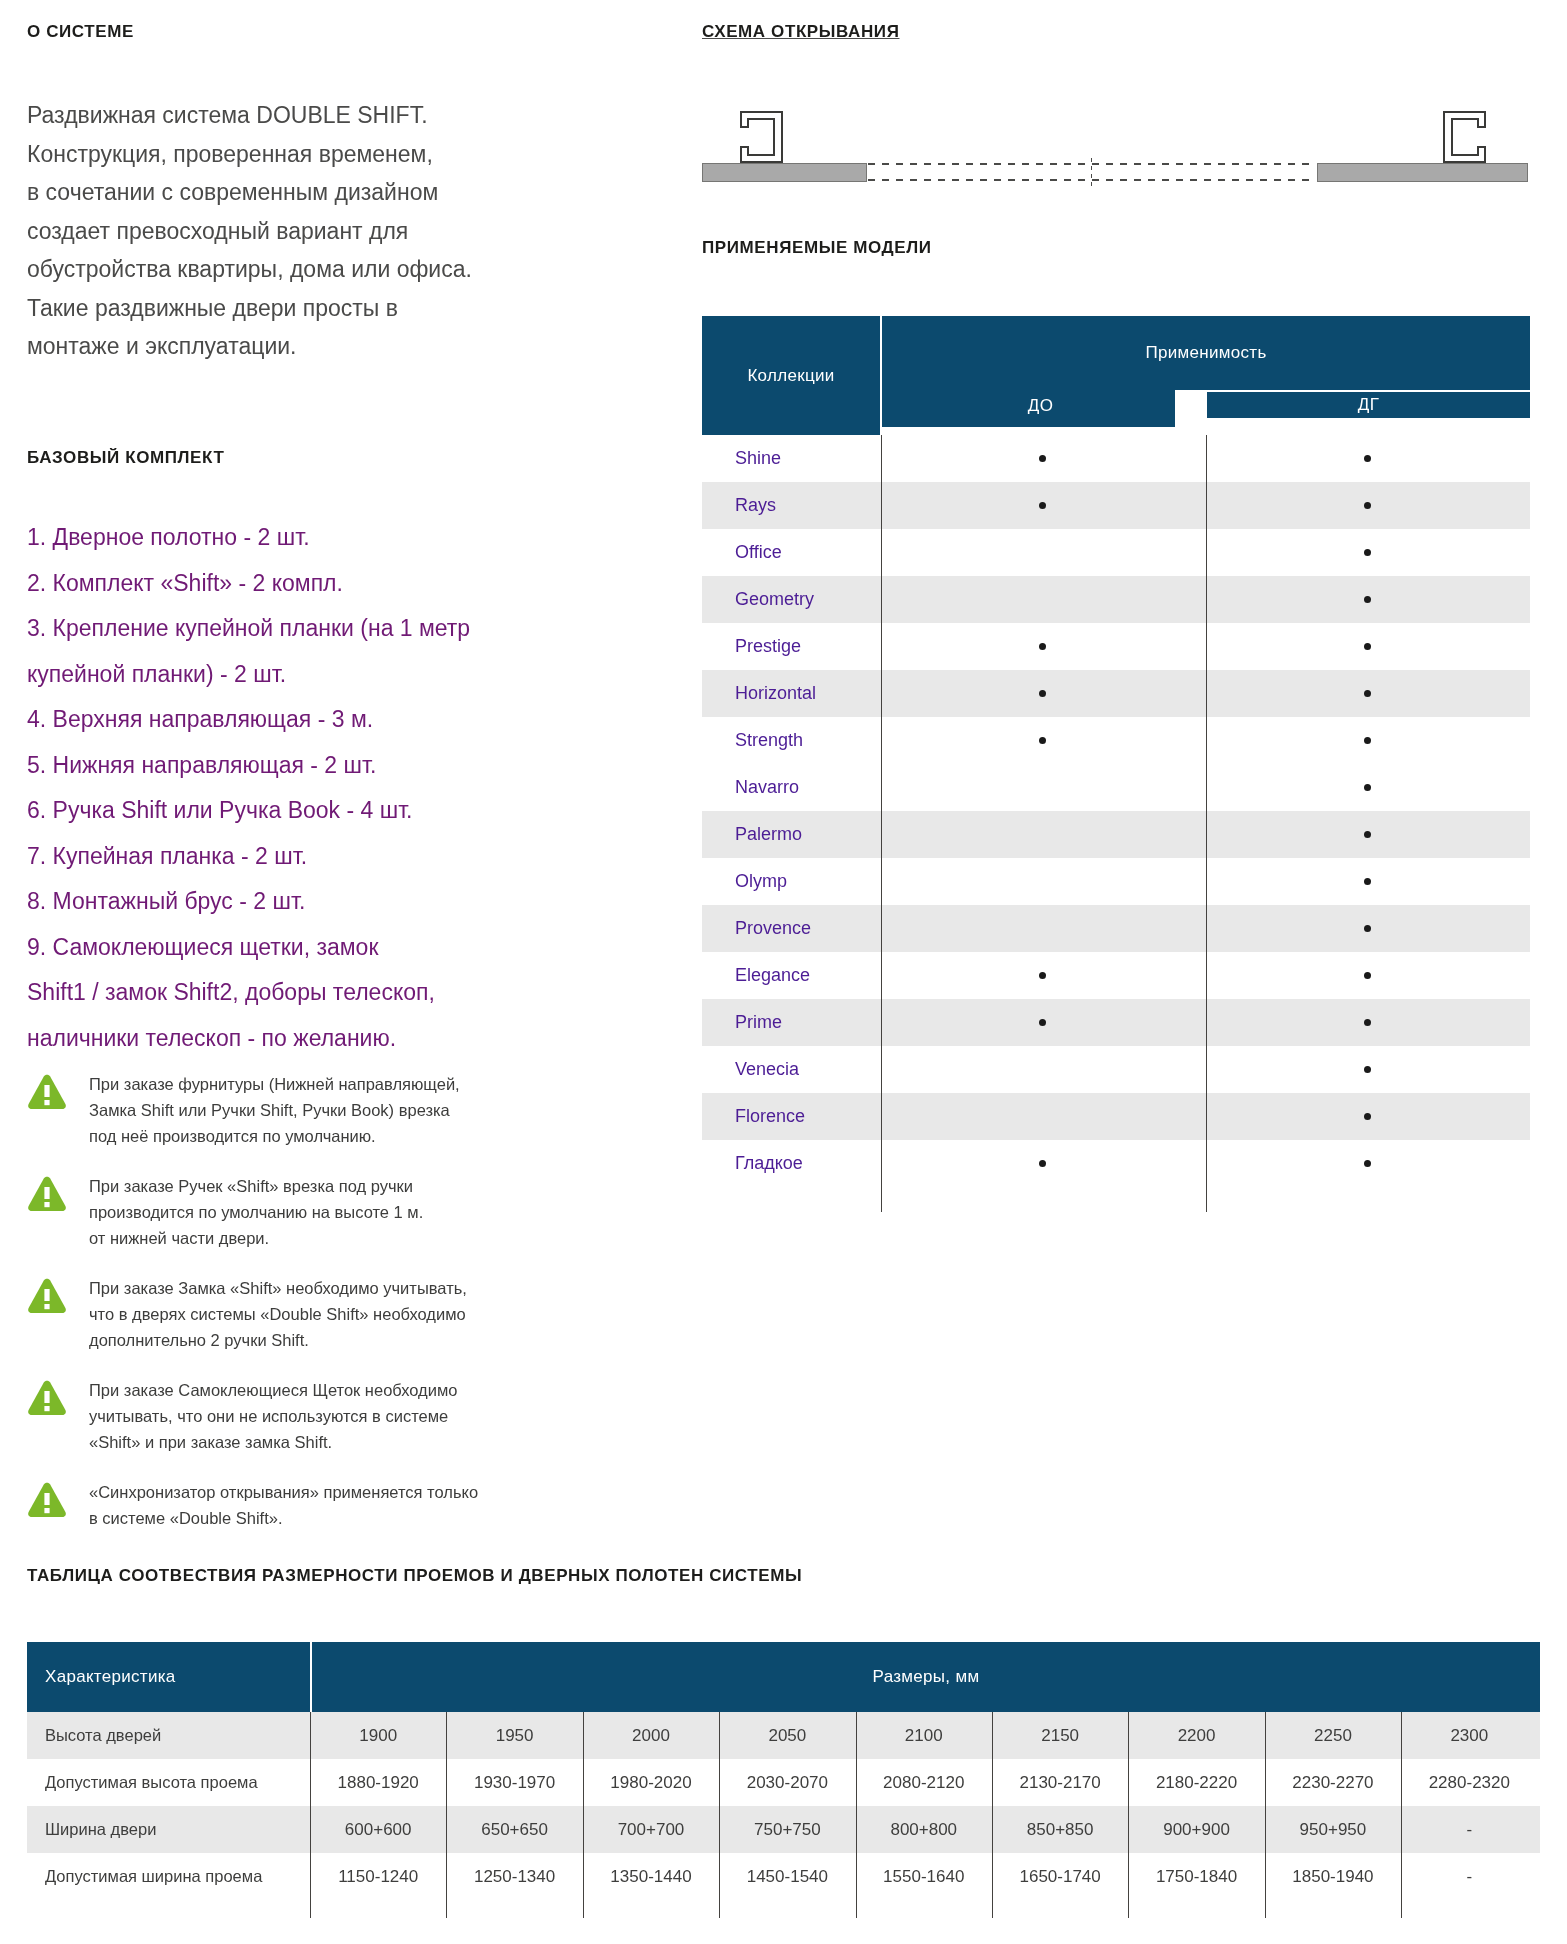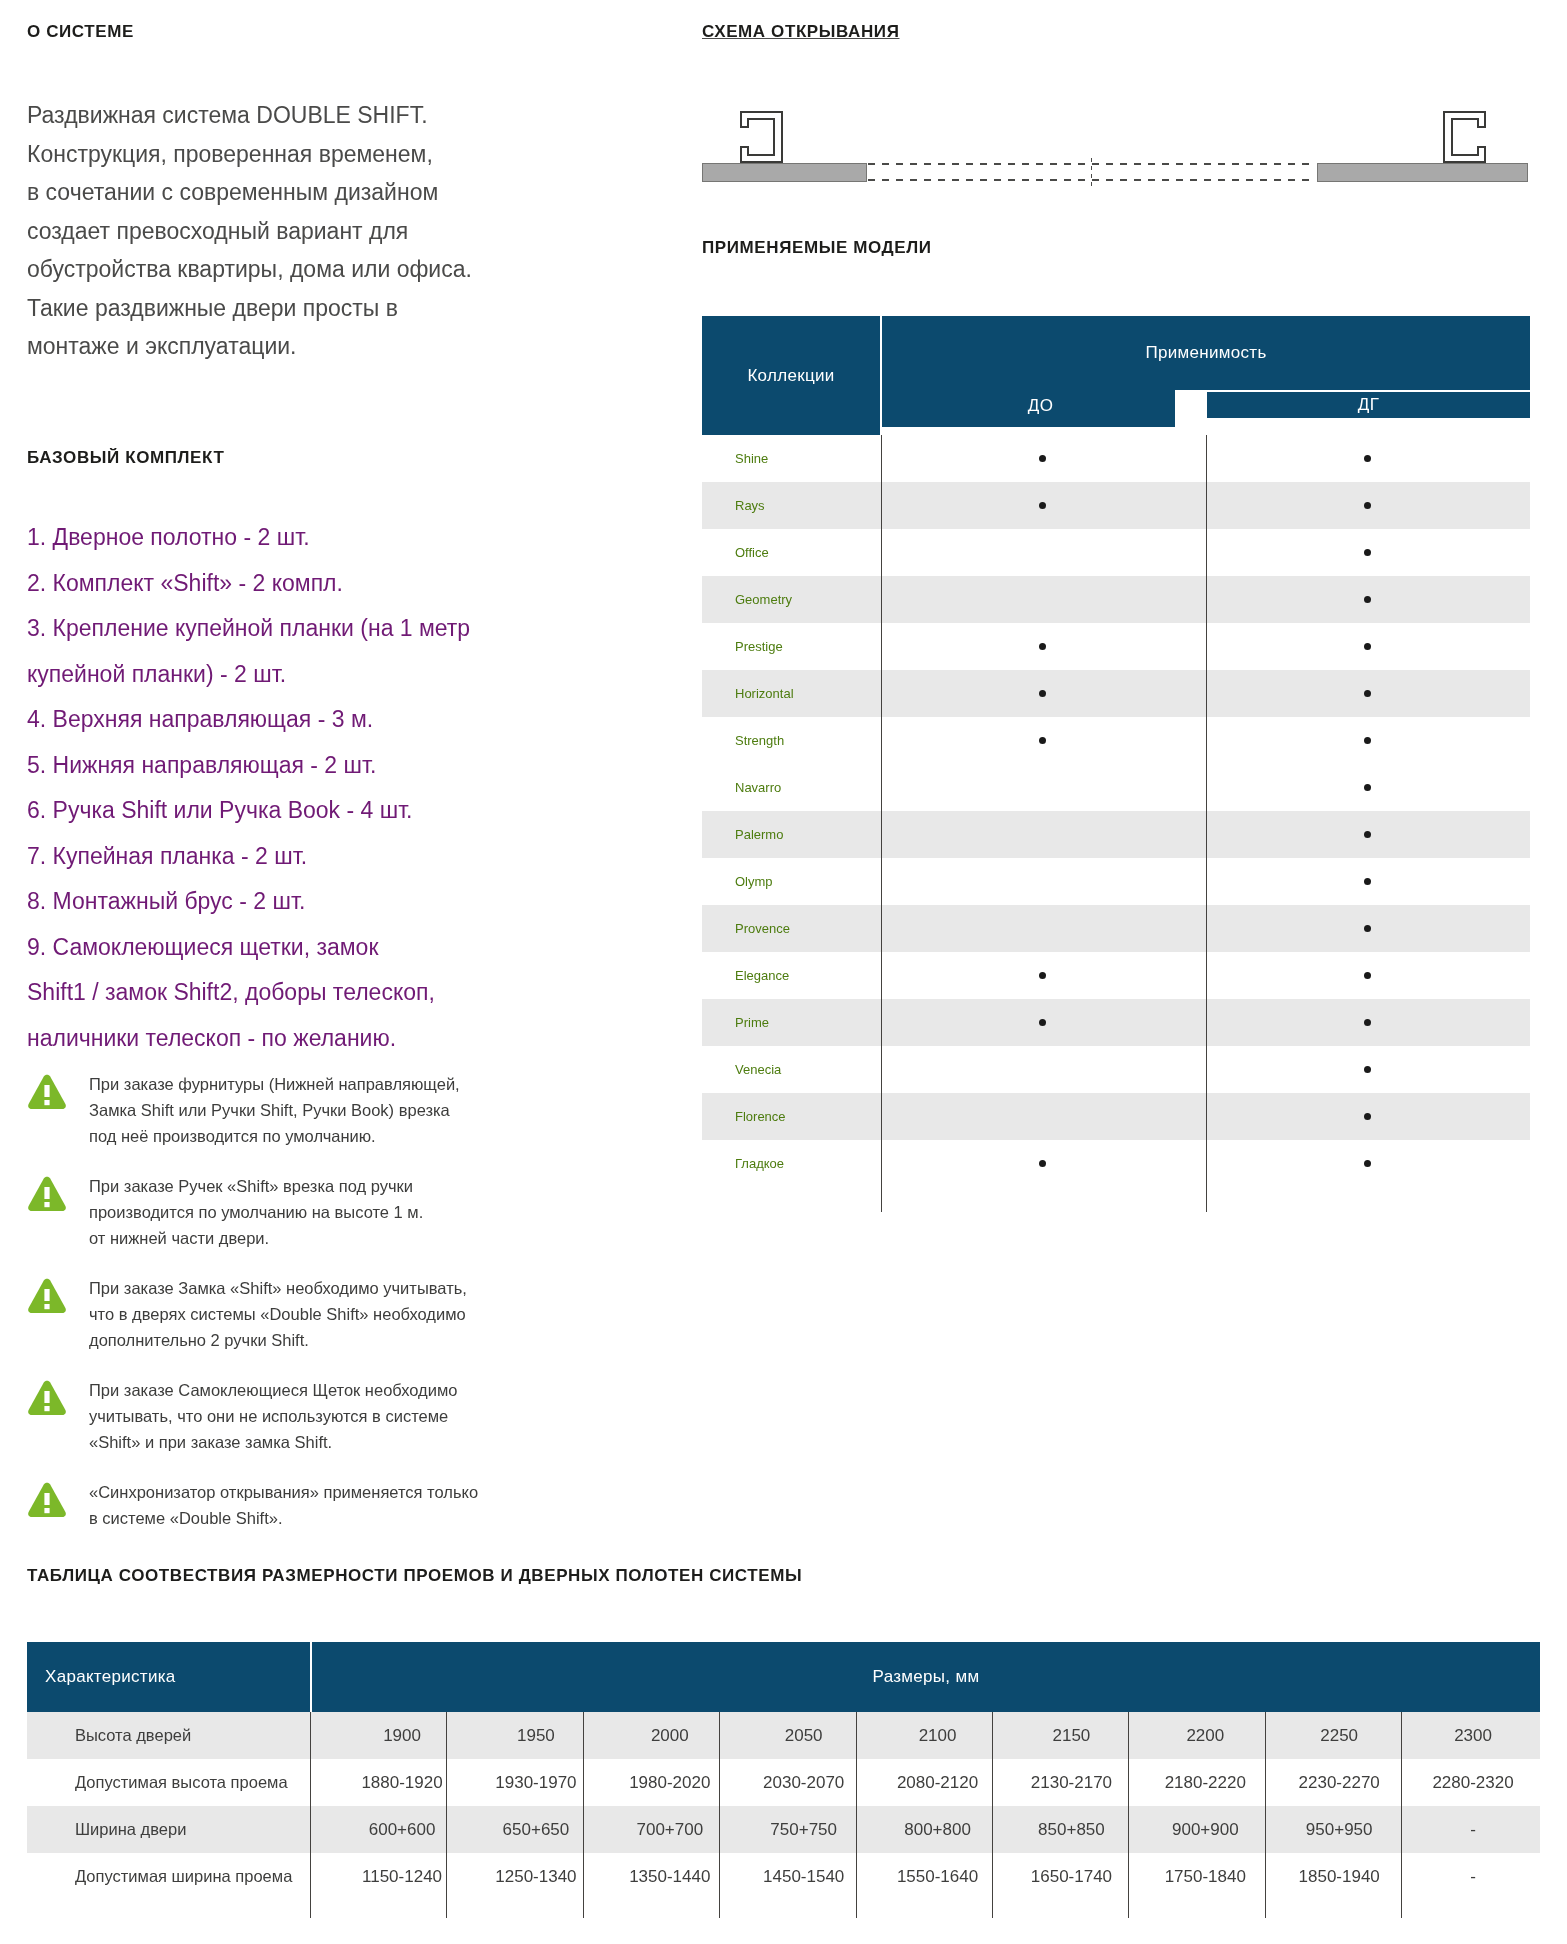--- a/index.html
+++ b/index.html
@@ -34,36 +34,36 @@
   .mhead{position:relative;height:119px;}
   .mcell{position:absolute;background:#0c4a6e;color:#fff;font-size:17px;
          display:flex;align-items:center;justify-content:center;letter-spacing:0.3px;}
   .mc-coll{left:0;top:0;width:178px;height:119px;}
   .mc-app{left:180px;top:0;width:648px;height:74px;}
   .mc-do{left:180px;top:68px;width:269px;height:43px;padding-left:24px;}
   .mc-dg{left:505px;top:76px;width:323px;height:26px;}
   .mbody{position:relative;}
   .mrow{display:flex;height:47px;align-items:center;}
   .mrow.gray{background:#e8e8e8;}
-  .mrow .mname{width:178px;padding-left:33px;box-sizing:border-box;font-size:13px;color:#4d7c0f;}
+  .mrow .mname{width:178px;padding-left:33px;box-sizing:border-box;font-size:18px;color:#4c1d95;}
   .mrow .mdot{width:325px;display:flex;align-items:center;justify-content:center;}
   .dot{width:7px;height:7px;border-radius:50%;background:#1a1a1a;}
   .vline{position:absolute;top:0;width:1px;background:#44423f;}
   .mbody .vline{height:calc(100% + 25px);}
   .mbody .v1{left:179px;} .mbody .v2{left:504px;}
   
   .size-title{position:absolute;left:27px;top:1566px;}
   .stable{position:absolute;left:27px;top:1642px;width:1513px;}
   .shead{position:relative;height:70px;}
   .sc-char{left:0;top:0;width:283px;height:70px;justify-content:flex-start;padding-left:18px;box-sizing:border-box;}
   .sc-sizes{left:285px;top:0;width:1228px;height:70px;}
   .sbody{position:relative;}
   .srow{display:flex;height:47px;align-items:center;font-size:17px;color:#3e3e3d;}
   .srow.gray{background:#e8e8e8;}
-  .srow .slabel{width:283px;padding-left:18px;box-sizing:border-box;font-size:16.5px;margin-left:30px;}
+  .srow .slabel{width:283px;padding-left:18px;box-sizing:border-box;font-size:16.5px;}
   .srow .sval{width:136.4px;text-align:center;}
   .sbody .vline{height:calc(100% + 18px);}
 </style>
 </head>
 <body>
 
 <div class="page">
 
   <div class="about">
     <h2 class="sec">О СИСТЕМЕ</h2>

